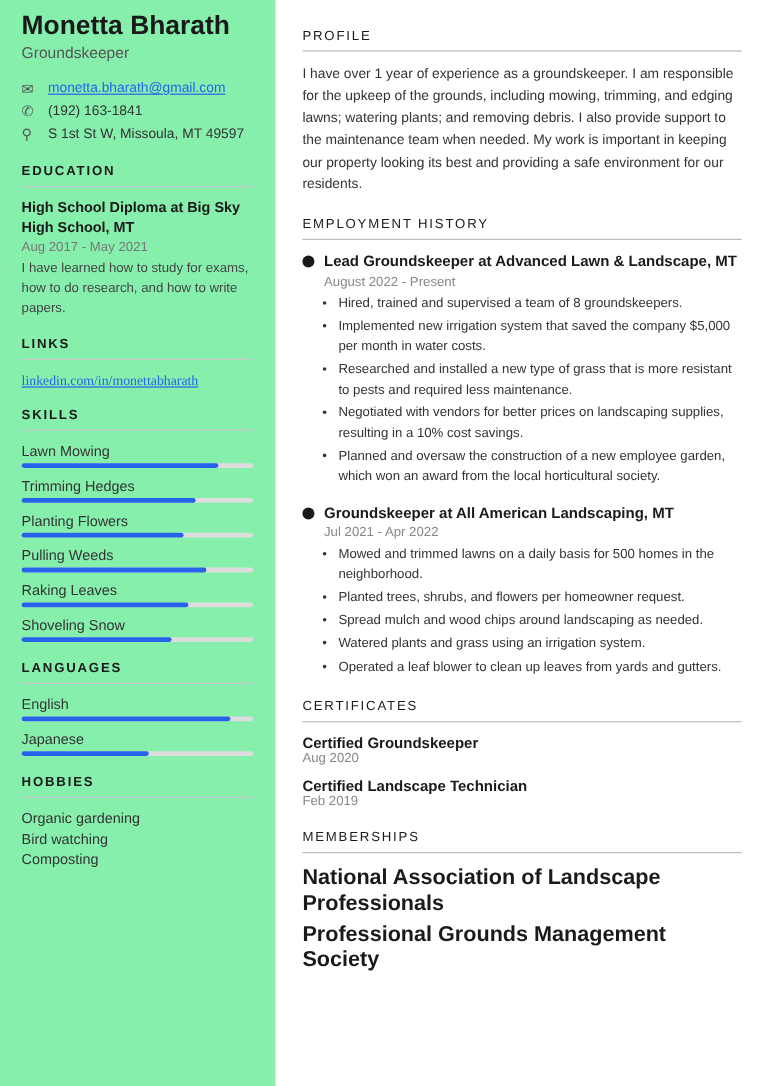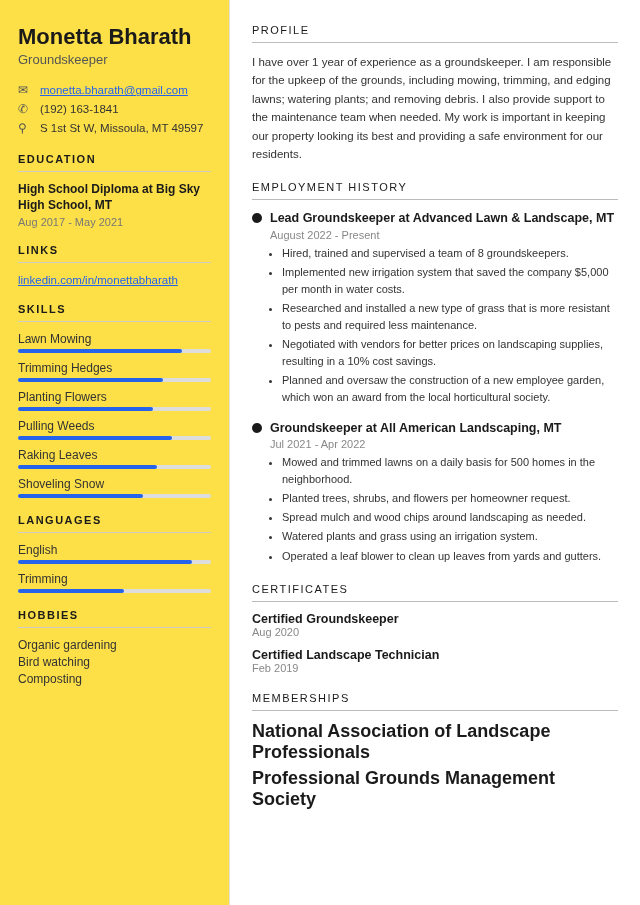--- a/index.html
+++ b/index.html
@@ -16,22 +16,22 @@
       width: 640px;
       min-height: 905px;
       background: #fff;
       display: flex;
       flex-direction: row;
     }
     
     .sidebar {
       width: 230px;
       min-width: 230px;
-      background: #fde047;
-      padding: 24px 18px;
+      background: #86efac;
+      padding: 8px 18px;
       border-right: 1px solid #e0e0e0;
     }
     .sidebar-name {
       font-size: 22px;
       font-weight: bold;
       color: #1a1a1a;
       line-height: 1.2;
       margin-bottom: 2px;
     }
     .sidebar-title {
@@ -89,20 +89,21 @@
     }
     .edu-desc {
       font-size: 11px;
       color: #444;
       line-height: 1.5;
     }
     .links-block a {
       color: #2563eb;
       font-size: 11.5px;
       text-decoration: underline;
+      font-family: Liberation Serif, serif;
     }
     .skill-item {
       margin-bottom: 8px;
     }
     .skill-label {
       font-size: 12px;
       color: #333;
       margin-bottom: 3px;
     }
     .skill-bar-bg {
@@ -248,20 +249,21 @@
       <div class="contact-item">
         <span class="icon">⚲</span>
         <span>S 1st St W, Missoula, MT 49597</span>
       </div>
     </div>
 
     <div class="section-title">EDUCATION</div>
     <hr class="sidebar-divider">
     <div class="edu-degree">High School Diploma at Big Sky High School, MT</div>
     <div class="edu-date">Aug 2017 - May 2021</div>
+    <div class="edu-desc">I have learned how to study for exams, how to do research, and how to write papers.</div>
 
     <div class="section-title">LINKS</div>
     <hr class="sidebar-divider">
     <div class="links-block">
       <a href="#">linkedin.com/in/monettabharath</a>
     </div>
 
     <div class="section-title">SKILLS</div>
     <hr class="sidebar-divider">
     <div id="skills-list">
@@ -306,21 +308,21 @@
     <div class="section-title">LANGUAGES</div>
     <hr class="sidebar-divider">
     <div id="languages-list">
         <div class="lang-item">
       <div class="lang-label">English</div>
       <div class="lang-bar-bg">
         <div class="lang-bar-fill" style="width:90%"></div>
       </div>
     </div>
         <div class="lang-item">
-      <div class="lang-label">Trimming</div>
+      <div class="lang-label">Japanese</div>
       <div class="lang-bar-bg">
         <div class="lang-bar-fill" style="width:55%"></div>
       </div>
     </div>
       </div>
 
     <div class="section-title">HOBBIES</div>
     <hr class="sidebar-divider">
     <div id="hobbies-list">
         <div class="hobby-item">Organic gardening</div>

